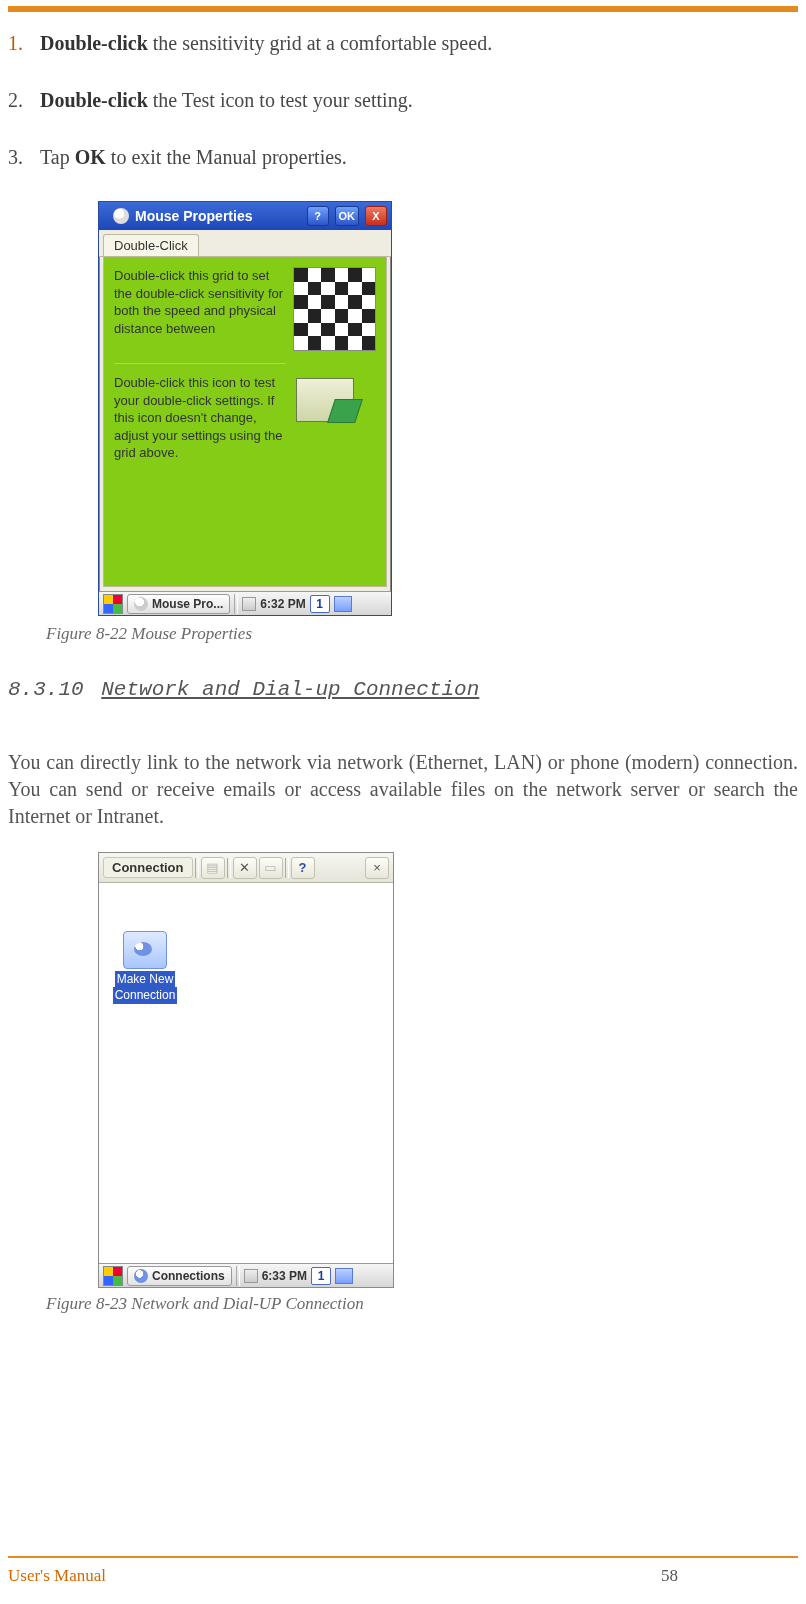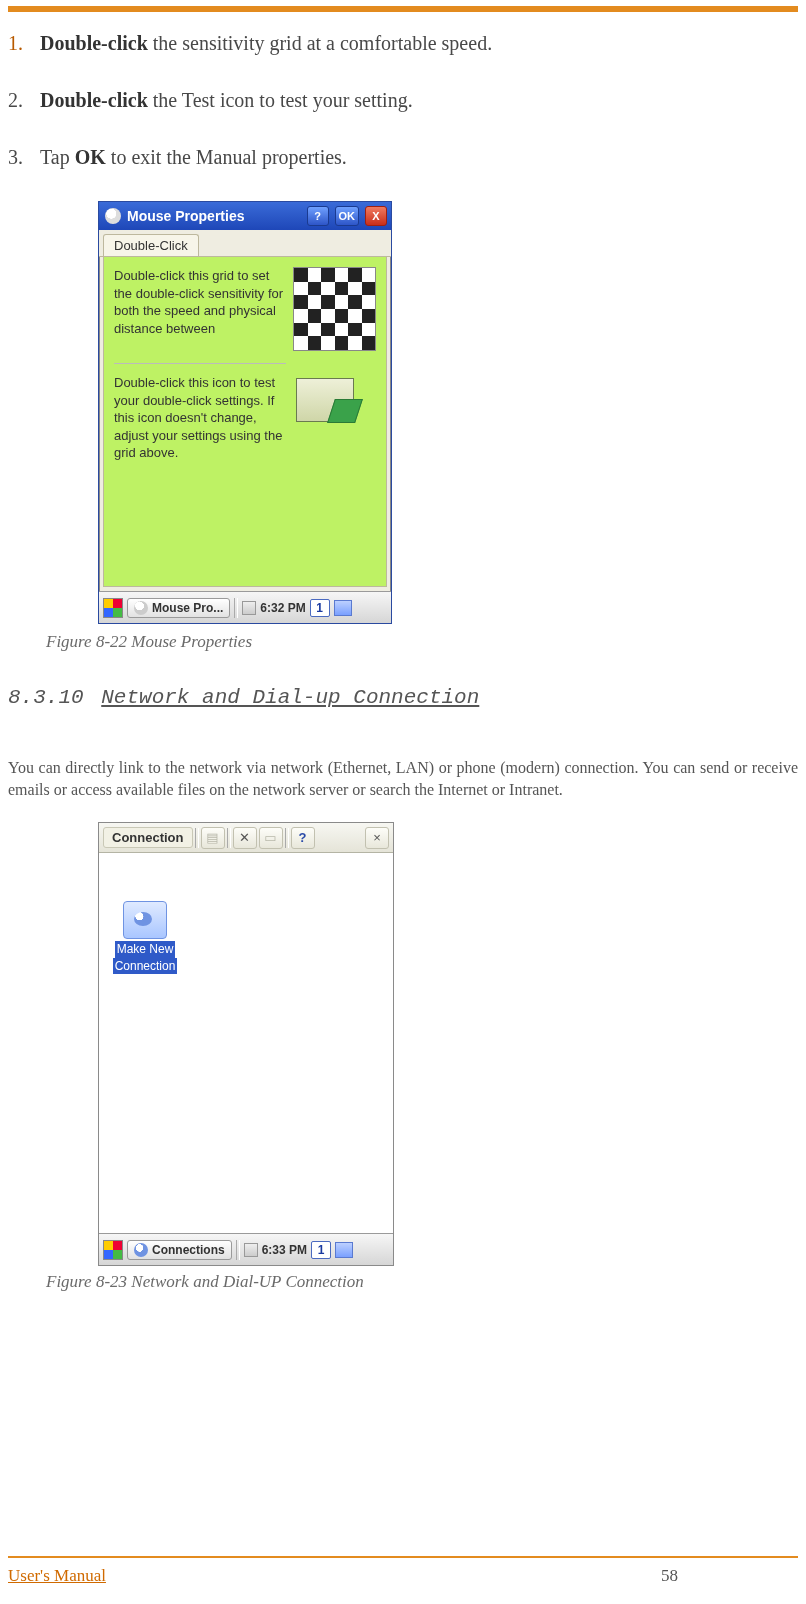--- a/index.html
+++ b/index.html
@@ -91,21 +91,21 @@
     font-family: Tahoma, Arial, sans-serif;
     font-size: 13px;
     color: #333;
     box-shadow: 0 0 0 1px #888 inset;
   }
   .win .titlebar {
     height: 28px;
     background: linear-gradient(#3a6bd8,#1e47b8);
     display: flex;
     align-items: center;
-    padding: 0 4px 0 6px;
+    padding: 0 4px 0 14px;
     gap: 6px;
   }
   .titlebar .ticon {
     width: 16px; height: 16px;
     background: radial-gradient(circle at 40% 35%, #fff 0 35%, #ddd 36% 100%);
     border-radius: 50%;
   }
   .titlebar .ttxt {
     color: #fff; font-weight: bold; flex: 1; font-size: 14px;
   }
@@ -130,21 +130,21 @@
   }
   .tab {
     background: #f7f5e9;
     border: 1px solid #bdb89e;
     border-bottom: none;
     border-radius: 3px 3px 0 0;
     padding: 3px 10px;
     font-size: 13px;
   }
   .tab-body {
-    background: #bef264;
+    background: #84cc16;
     margin: 0 4px 4px 4px;
     border: 1px solid #bdb89e;
     border-top: none;
     padding: 10px 10px 40px 10px;
     height: 330px;
     position: relative;
   }
   .grid-row, .test-row { display: flex; gap: 10px; }
   .grid-text { width: 172px; line-height: 1.35; }
   .hr-thin {
@@ -169,21 +169,21 @@
   }
   .test-icon::after {
     content: "";
     position: absolute; right: -6px; bottom: -2px;
     width: 26px; height: 22px;
     background: #3aa24a;
     transform: skewX(-18deg);
     border: 1px solid #2a7a36;
   }
   .taskbar {
-    height: 32px;
+    height: 24px;
     background: linear-gradient(#f6f6f6,#d6d6d6);
     border-top: 1px solid #9a9a9a;
     display: flex; align-items: center; gap: 4px;
     padding: 0 4px;
     font-size: 12px;
   }
   .start {
     width: 20px; height: 20px; display:inline-block;
     background:
       conic-gradient(#e03 0 25%, #4b4 0 50%, #36f 0 75%, #fc0 0 100%);
@@ -211,21 +211,21 @@
   }
   .tray-net {
     width: 18px; height: 16px;
     background: linear-gradient(#bcd0ff,#7aa0ff);
     border: 1px solid #5a7ad0; display:inline-block;
   }
   .vsep { width:4px; height:20px; border-left:1px solid #aaa; border-right:1px solid #fff; }
 
   
   .body-para {
-    font-size: 16px;
+    font-size: 20px;
     color: #555;
     text-align: justify;
     line-height: 1.35;
     margin-bottom: 22px;
     margin-top: 48px;
   }
 
   
   .win2 {
     width: 296px;
@@ -296,21 +296,21 @@
     position: absolute;
     left: 0; right: 0; bottom: 46px;
   }
   .footer {
     position: absolute;
     left: 8px; right: 8px; bottom: 18px;
     display: flex;
     font-size: 17px;
     color: #d06a00;
   }
-  .footer .lab { flex: 0 0 auto; text-decoration: underline; }
+  .footer .lab { flex: 0 0 auto; }
   .footer .pg { flex: 1; text-align: right; color: #555; }
 </style>
 </head>
 <body>
 
 <div class="top-rule"></div>
 
 <div class="page">
 
 

